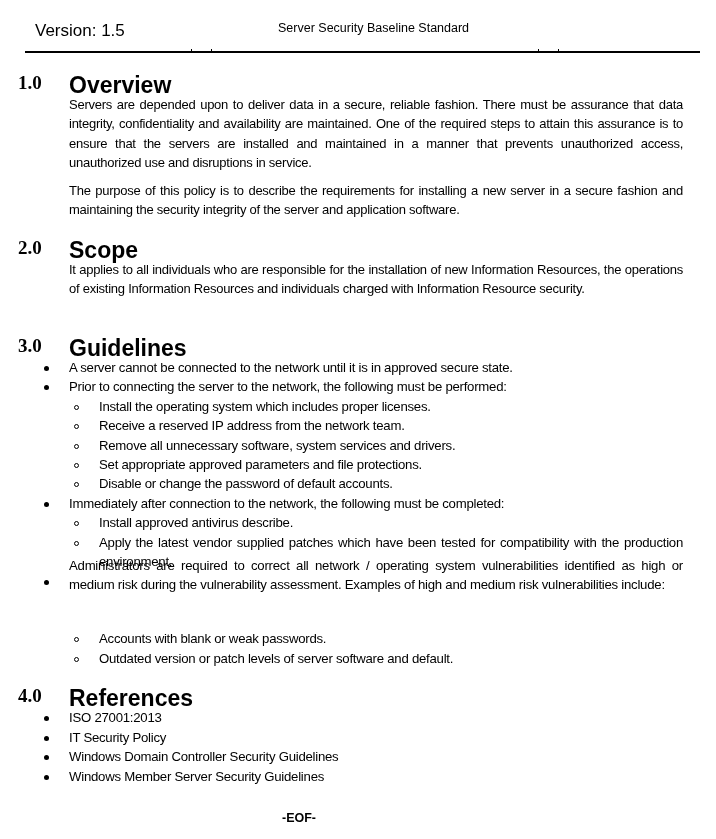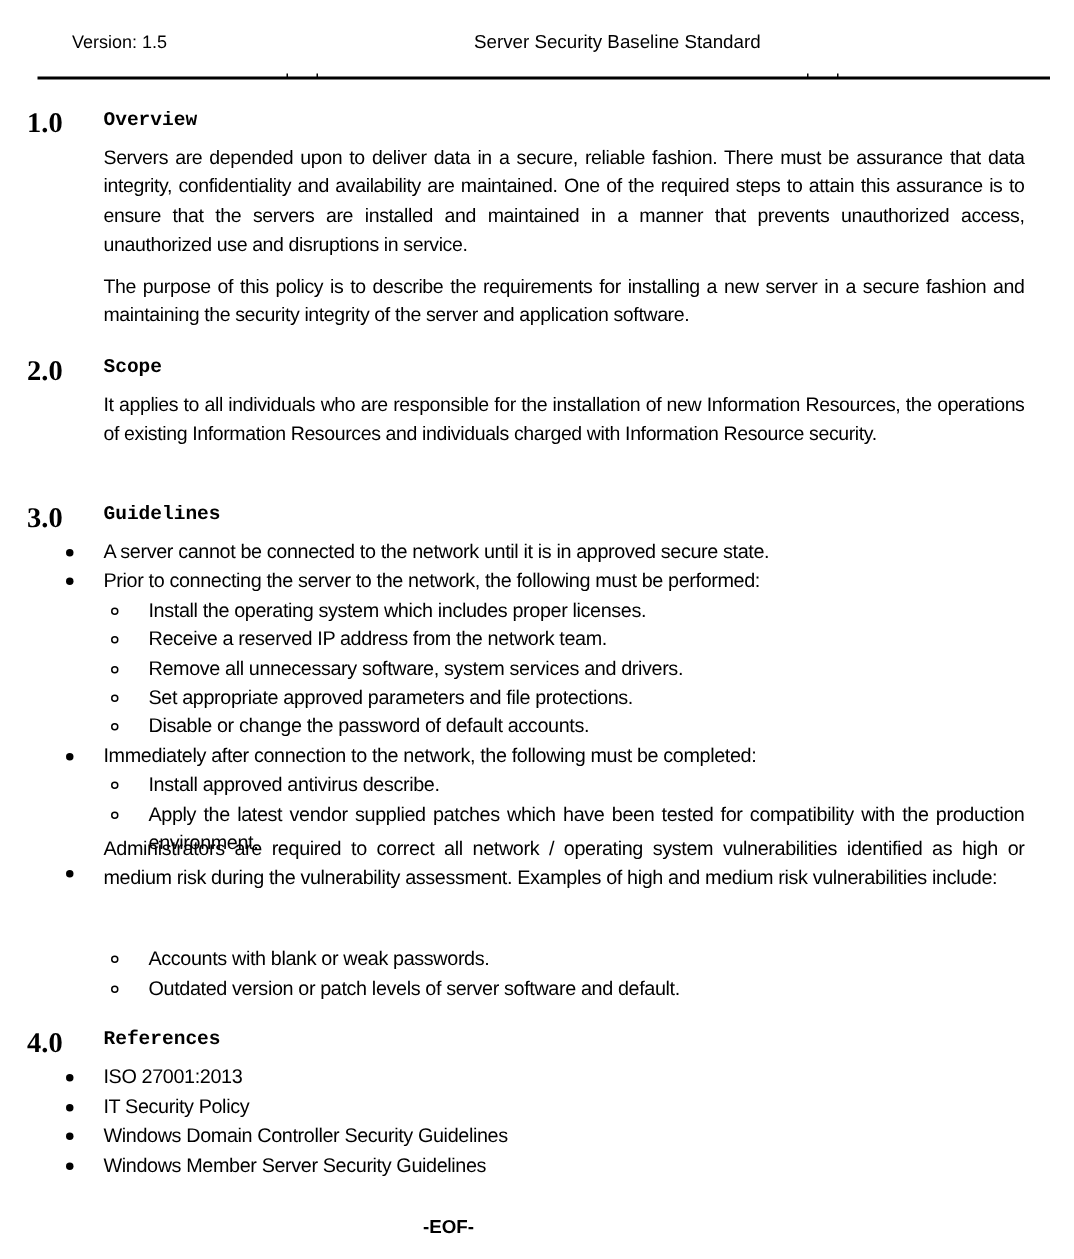--- a/index.html
+++ b/index.html
@@ -5,41 +5,41 @@
     html, body { margin: 0; padding: 0; background: #ffffff; }
     body {
       width: 716px; height: 839px; position: relative; overflow: hidden;
       font-family: "Liberation Sans", "DejaVu Sans", sans-serif;
       color: #000;
     }
     .header {
       position: absolute; left: 0; top: 0; width: 716px; height: 53px;
     }
     .hdr-version {
-      position: absolute; left: 48px; top: 21px; font-size: 12px;
+      position: absolute; left: 35px; top: 21px; font-size: 17px;
     }
     .hdr-title {
-      position: absolute; left: 278px; top: 21px; font-size: 12.5px; margin-left: 38px;
+      position: absolute; left: 278px; top: 21px; font-size: 12.5px;
     }
     .hdr-docid {
       position: absolute; right: 13px; top: 13px; font-size: 12.5px; text-align: center; line-height: 18px;
     }
     .hdr-rule {
       position: absolute; left: 25px; top: 51px; width: 675px; height: 1.5px; background: #000;
     }
     .tick { position: absolute; top: 49px; width: 1px; height: 3px; background: #000; }
 
     .section { position: absolute; left: 0; width: 716px; }
     .sec-num {
       position: absolute; left: 18px; top: 0;
       font-family: "Liberation Serif", "DejaVu Serif", serif; font-weight: bold; font-size: 19px;
     }
     .sec-title {
       position: absolute; left: 69px; top: 0;
-      font-family: Liberation Mono, monospace; font-weight: bold; font-size: 13px;
+      font-family: Liberation Sans, sans-serif; font-weight: bold; font-size: 23px;
     }
     .para {
       position: absolute; left: 69px; width: 614px;
       font-size: 13px; line-height: 19.3px; text-align: justify;
       letter-spacing: -0.25px;
     }
     .bl {
       position: absolute; left: 69px; width: 614px;
       font-size: 13.2px; line-height: 19.3px; letter-spacing: -0.25px; text-align: justify;
     }

